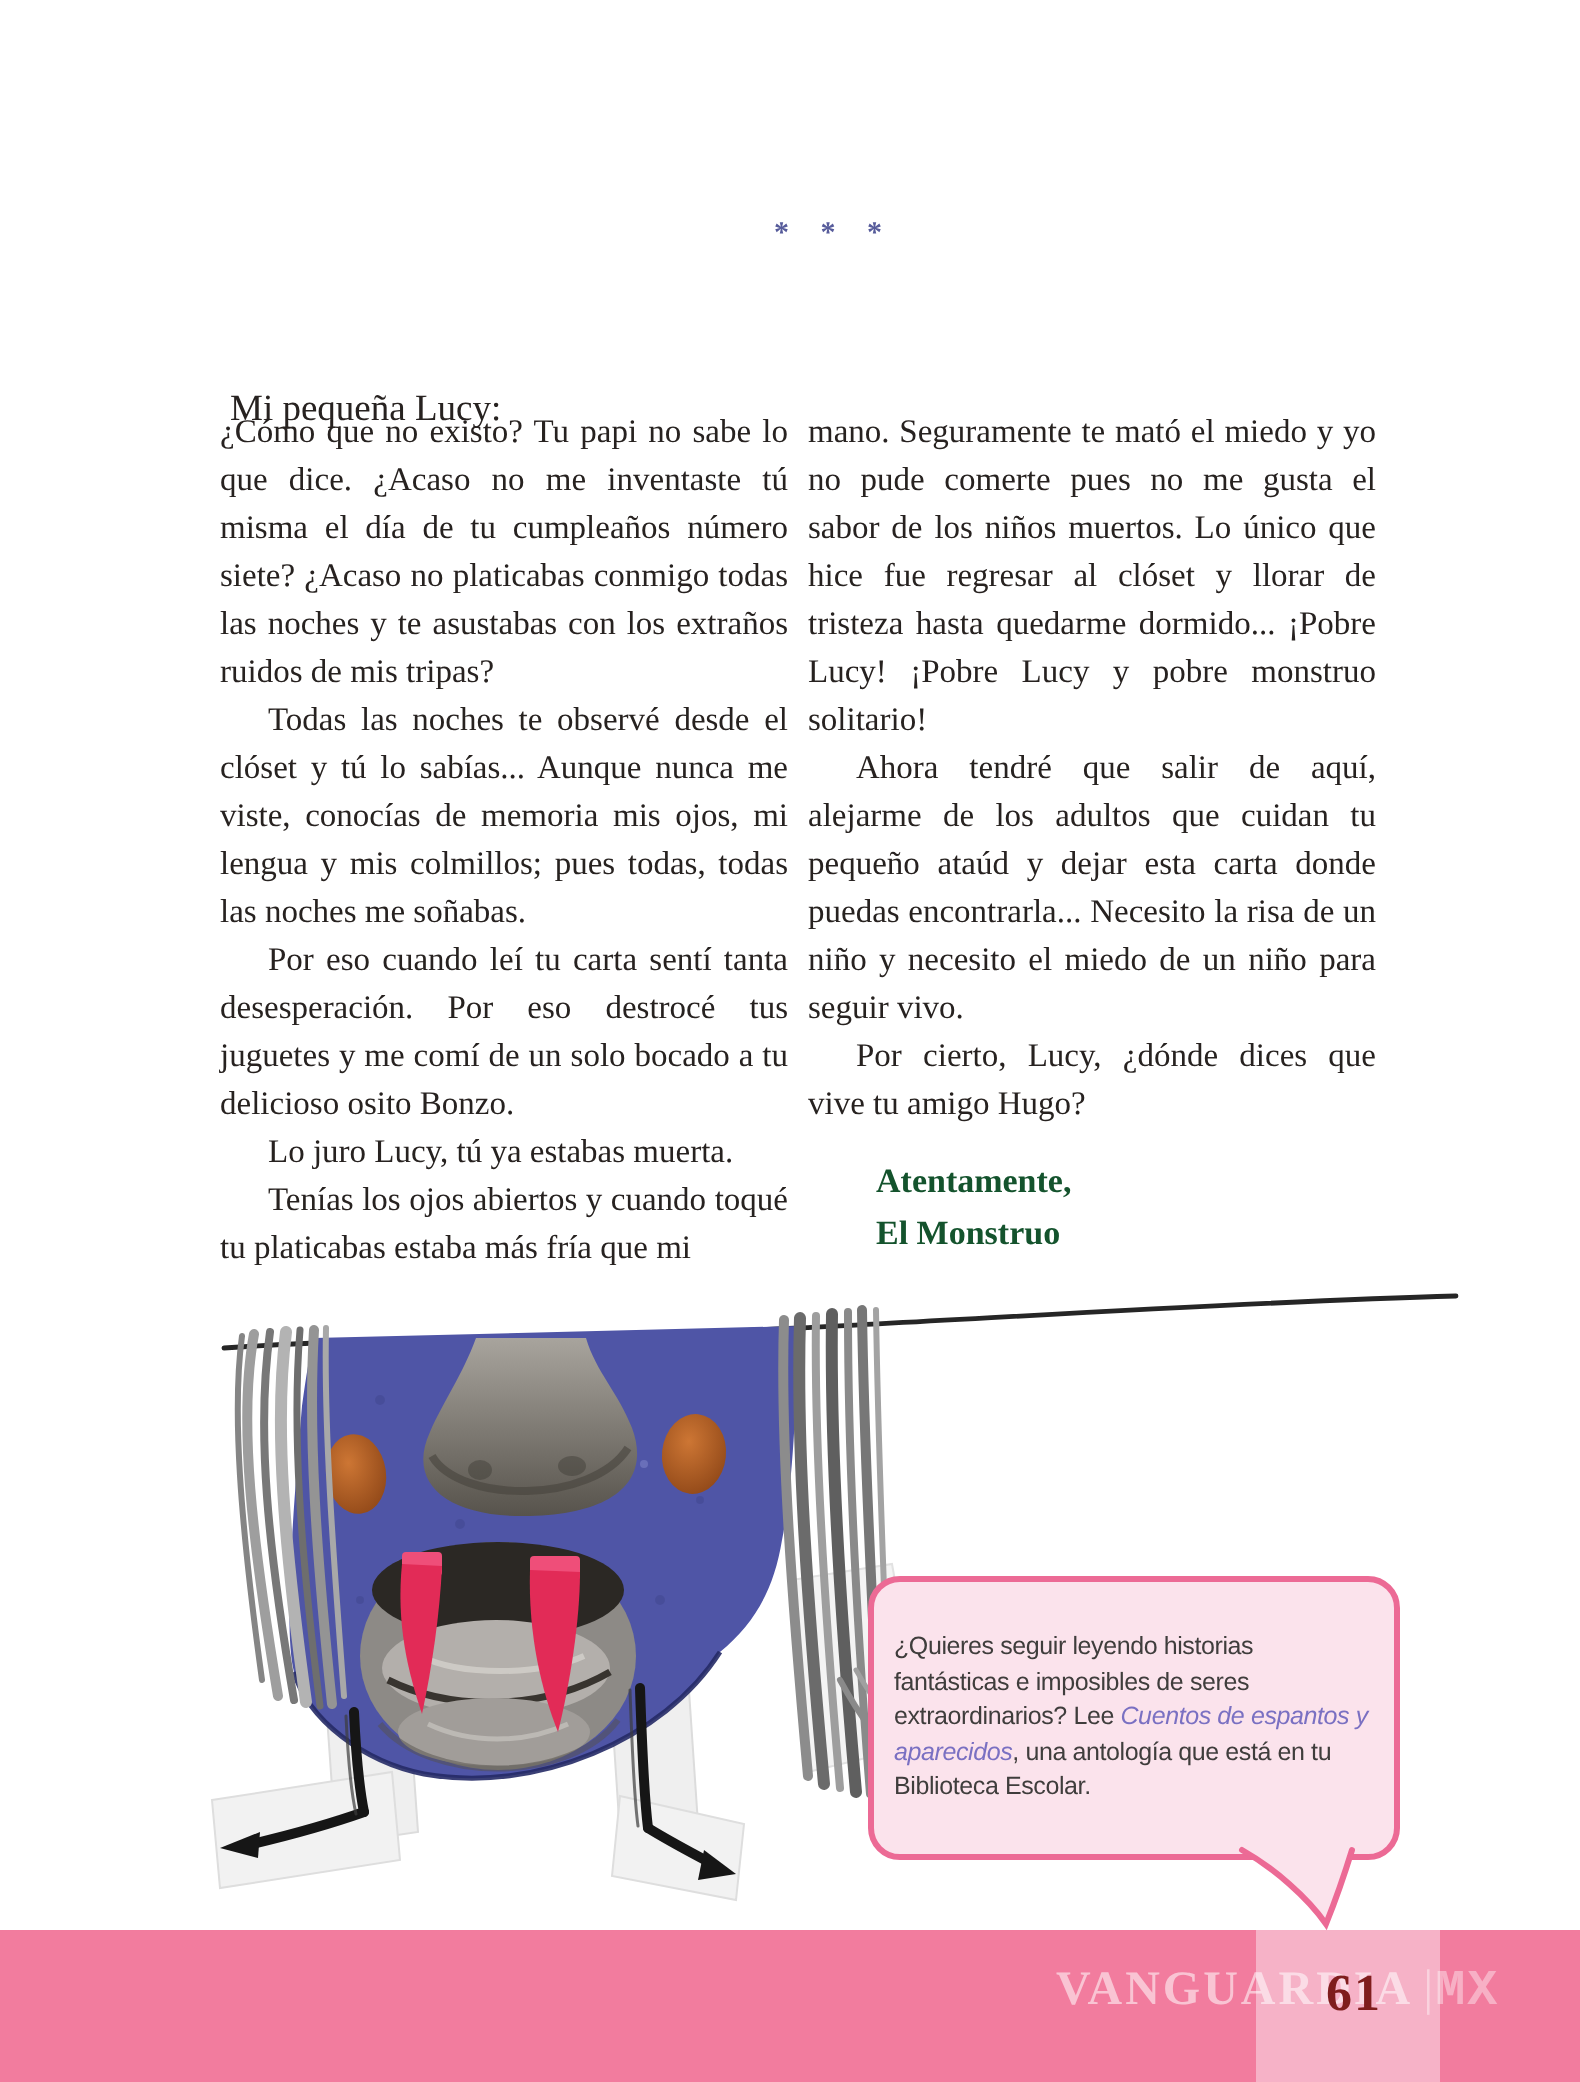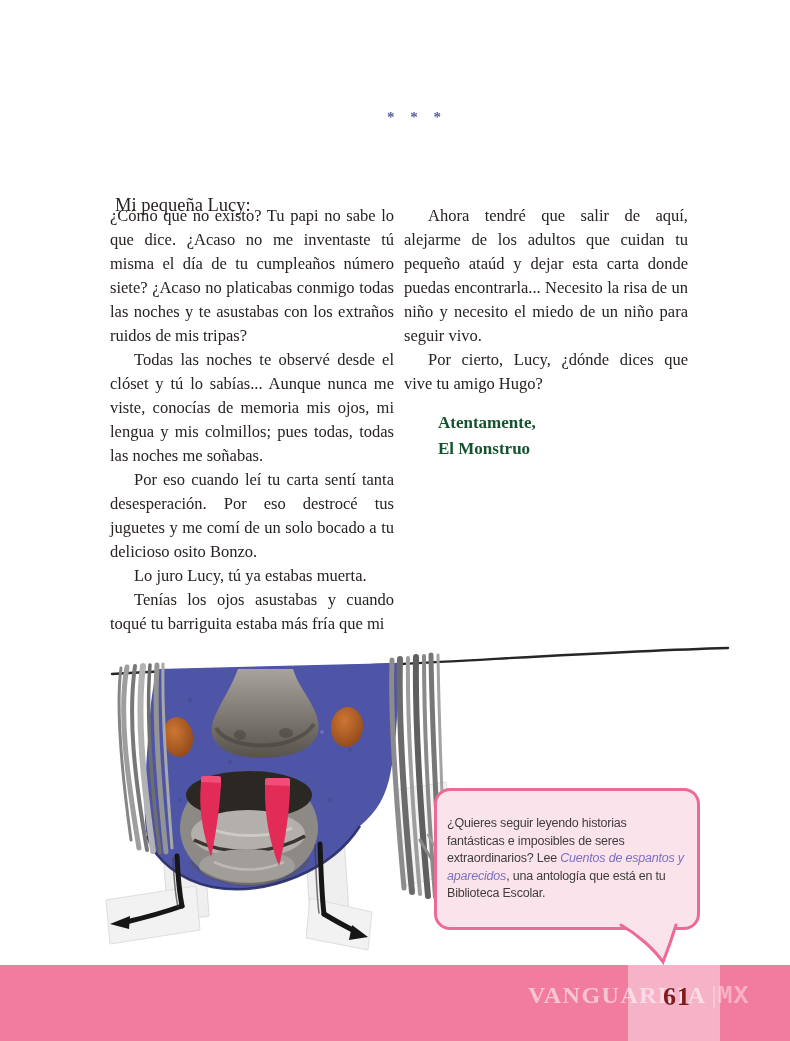--- a/index.html
+++ b/index.html
@@ -47,23 +47,24 @@
   <div class="ornament">* * *</div>
 
   <div class="greeting">Mi pequeña Lucy:</div>
 
   <div class="columns">
     <div class="col">
         <p class="">¿Cómo que no existo? Tu papi no sabe lo que dice. ¿Acaso no me inventaste tú misma el día de tu cumpleaños número siete? ¿Acaso no platicabas conmigo todas las noches y te asustabas con los extraños ruidos de mis tripas?</p>
         <p class="indent">Todas las noches te observé desde el clóset y tú lo sabías... Aunque nunca me viste, conocías de memoria mis ojos, mi lengua y mis colmillos; pues todas, todas las noches me soñabas.</p>
         <p class="indent">Por eso cuando leí tu carta sentí tanta desesperación. Por eso destrocé tus juguetes y me comí de un solo bocado a tu delicioso osito Bonzo.</p>
         <p class="indent">Lo juro Lucy, tú ya estabas muerta.</p>
-        <p class="indent">Tenías los ojos asustabas y cuando toqué tu barriguita estaba más fría que mi</p>
+        <p class="indent">Tenías los ojos abiertos y cuando toqué tu platicabas estaba más fría que mi</p>
       </div>
     <div class="col">
+      <p class="">mano. Seguramente te mató el miedo y yo no pude comerte pues no me gusta el sabor de los niños muertos. Lo único que hice fue regresar al clóset y llorar de tristeza hasta quedarme dormido... ¡Pobre Lucy! ¡Pobre Lucy y pobre monstruo solitario!</p>
         <p class="indent">Ahora tendré que salir de aquí, alejarme de los adultos que cuidan tu pequeño ataúd y dejar esta carta donde puedas encontrarla... Necesito la risa de un niño y necesito el miedo de un niño para seguir vivo.</p>
         <p class="indent">Por cierto, Lucy, ¿dónde dices que vive tu amigo Hugo?</p>
         <div class="signature">
         <div>Atentamente,</div>
         <div>El Monstruo</div>
       </div>
     </div>
   </div>
 
   <svg class="illustration" viewBox="100 640 640 330" aria-hidden="true">

